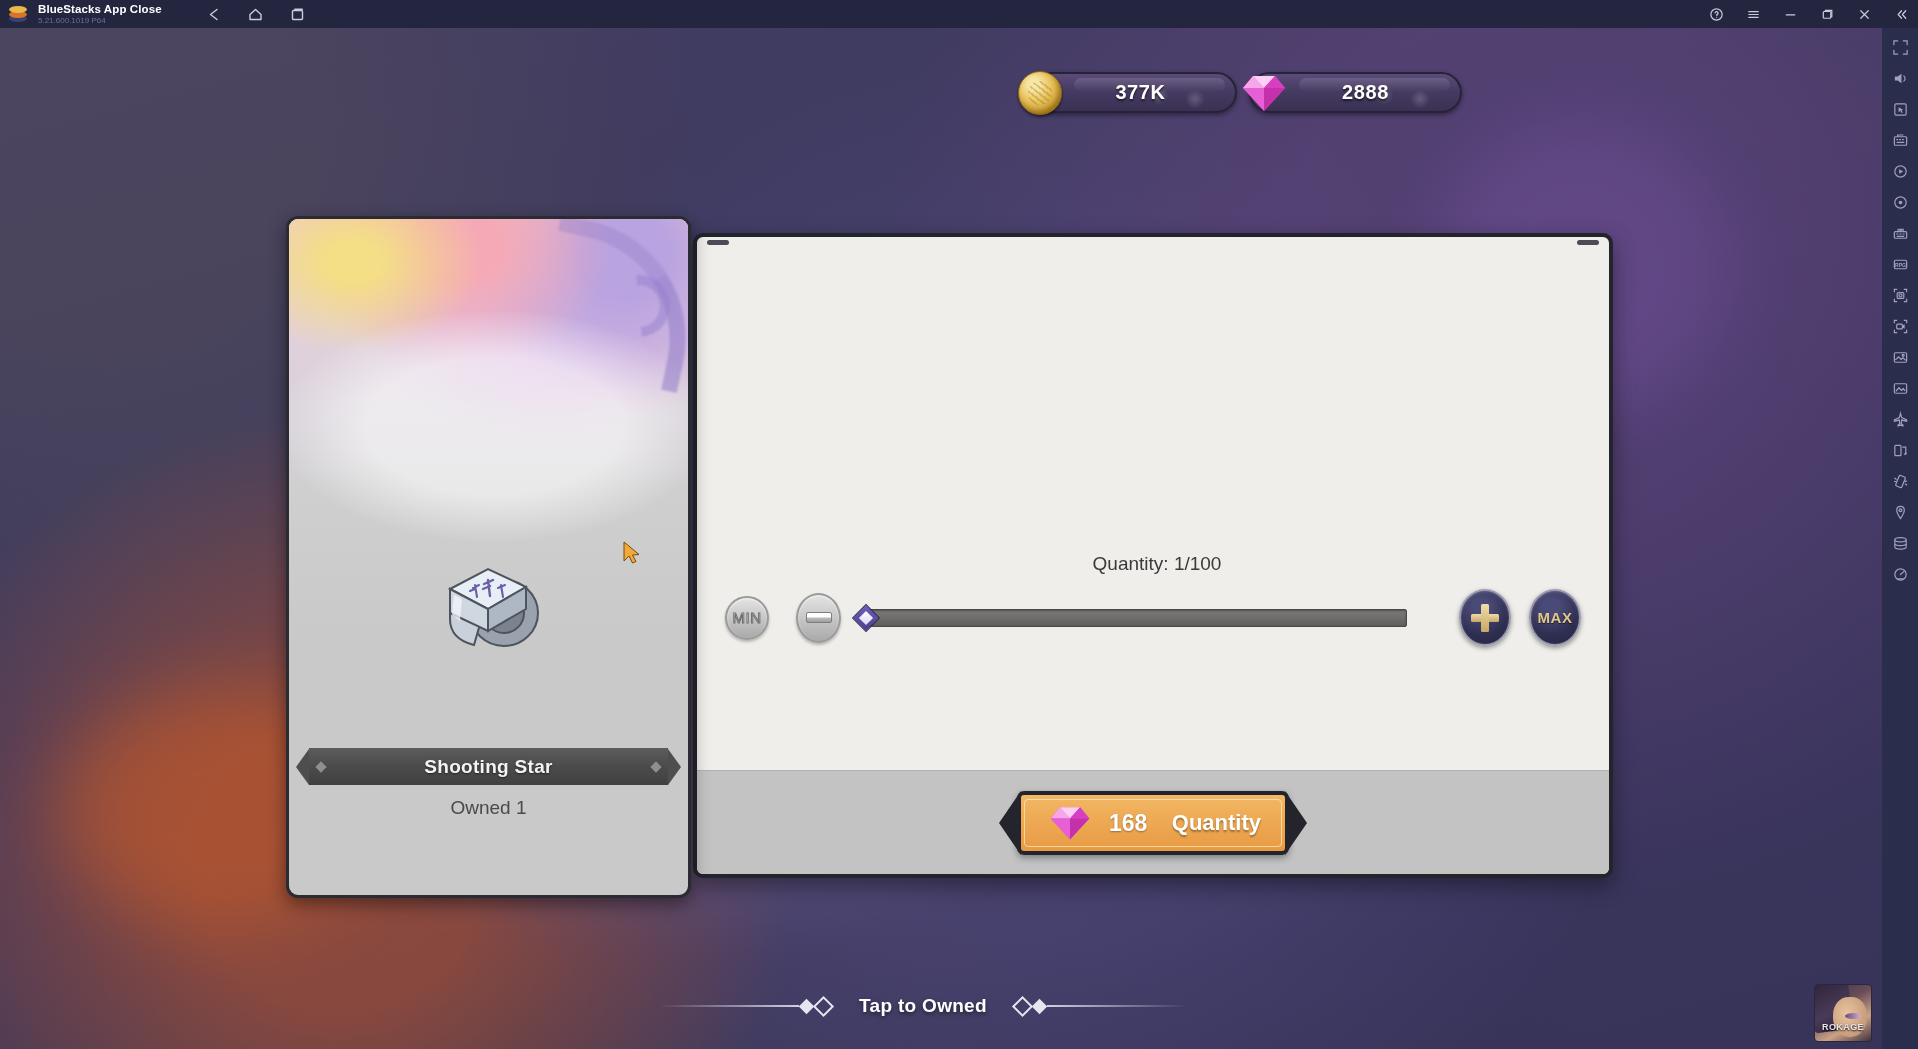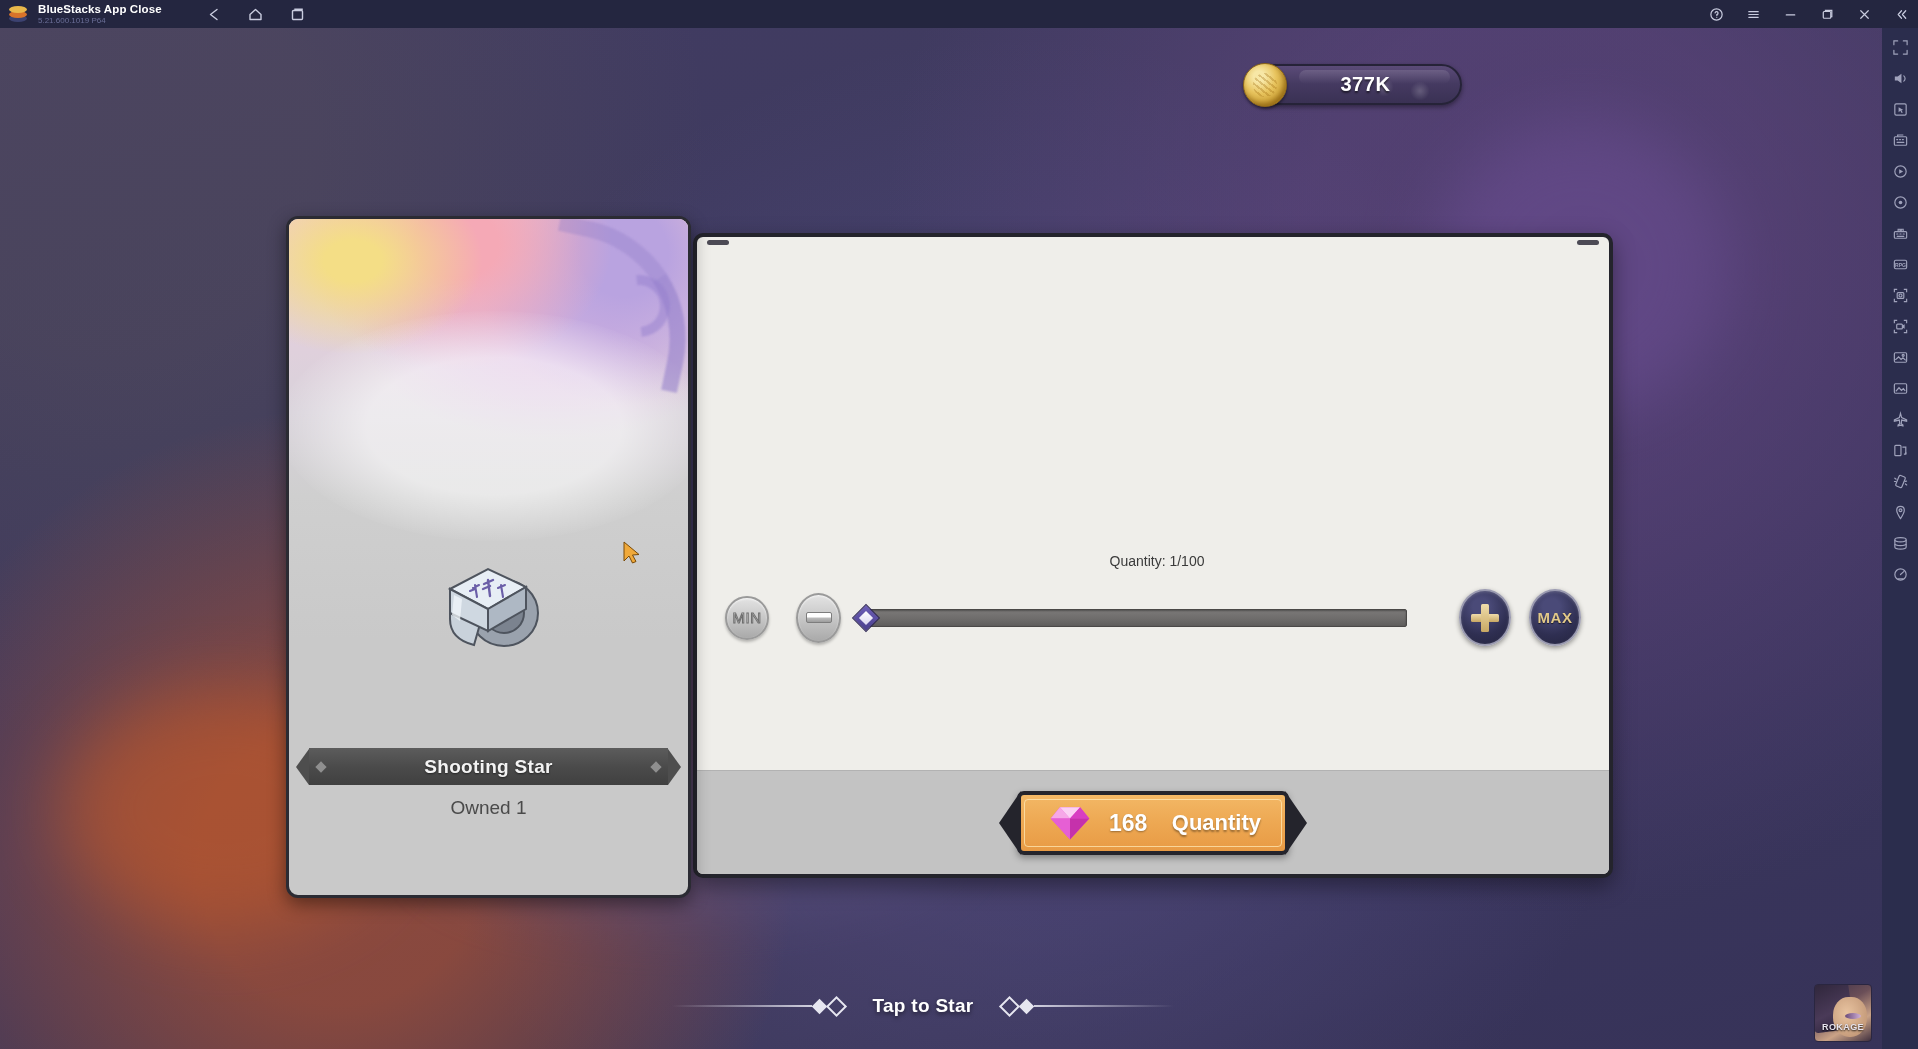--- a/index.html
+++ b/index.html
@@ -88,21 +88,21 @@
       radial-gradient(circle at 95% 70%, rgba(56,52,92,.8) 0 18%, rgba(0,0,0,0) 45%),
       linear-gradient(165deg, #423c63 0%, #3e3a5e 30%, #463a5c 55%, #3b3757 80%, #332f4e 100%);
     filter: blur(0.5px);
   }
   .bg-blob {
     position: absolute; border-radius: 50%;
     filter: blur(34px); opacity: .55;
   }
 
   
-  .curr-row { position: absolute; top: 36px; right: 420px; display: flex; gap: 12px; z-index: 10; }
+  .curr-row { position: absolute; top: 44px; right: 420px; display: flex; gap: 12px; z-index: 10; }
   .curr {
     position: relative; width: 213px; height: 41px;
     border-radius: 21px;
     background: linear-gradient(180deg, #5b4b78 0%, #453a61 48%, #3a3154 100%);
     border: 2.5px solid #262338;
     display: flex; align-items: center;
     box-shadow: 0 2px 5px rgba(0,0,0,.42);
     cursor: pointer;
   }
   .curr .sheen {
@@ -237,21 +237,21 @@
   .dialog .corner-tab.bl { left: 10px; bottom: 3px; }
   .dialog .corner-tab.br { right: 10px; bottom: 3px; }
 
   .dlg-desc {
     position: absolute; left: 32px; top: 36px;
     color: #3a3a3a; font-size: 18.5px; letter-spacing: .1px;
   }
 
   .qty-label {
     position: absolute; left: 8px; right: 0; top: 316px;
-    text-align: center; color: #3a3a3a; font-size: 14px;
+    text-align: center; color: #3a3a3a; font-size: 19px;
   }
 
   .qty-row {
     position: absolute; left: 0; right: 0; top: 352px;
     display: flex; align-items: center; gap: 0;
     padding: 0 28px;
   }
   .rbtn {
     position: relative; flex: none;
     border-radius: 50%;
@@ -491,20 +491,34 @@
     <div class="bg-blob" style="left:430px; bottom:140px; width:520px; height:150px; background:#5b5280;"></div>
     <div class="bg-blob" style="right:150px; top:90px; width:300px; height:300px; background:#6d4f96;"></div>
 
     <div class="curr-row">
       <div class="curr">
         <div class="coin-ico"></div>
         <div class="sheen"></div>
         <div class="star" style="left:122px; top:10px;"></div>
         <div class="star" style="left:158px; top:14px;"></div>
         <div class="curr-val">377K</div>
+      </div>
+      <div class="curr">
+        <svg class="gem-ico" viewBox="0 0 50 42">
+          <polygon points="14,4 36,4 46,16 25,39 4,16" fill="#e451cf"></polygon>
+          <polygon points="14,4 25,16 4,16" fill="#f6a7e8"></polygon>
+          <polygon points="14,4 36,4 25,16" fill="#fbd0f4"></polygon>
+          <polygon points="36,4 46,16 25,16" fill="#d83ec2"></polygon>
+          <polygon points="4,16 25,16 25,39" fill="#e65fd4"></polygon>
+          <polygon points="25,16 46,16 25,39" fill="#c531ab"></polygon>
+        </svg>
+        <div class="sheen"></div>
+        <div class="star" style="left:122px; top:10px;"></div>
+        <div class="star" style="left:158px; top:14px;"></div>
+        <div class="curr-val">2888</div>
       </div>
     </div>
 
     <div class="item-card">
       <div class="card-art">
         <div class="arcfade"></div>
         <div class="swirl"></div>
         <div class="swirl2"></div>
       </div>
 
@@ -589,21 +603,21 @@
     </div>
 
     <svg class="cursor-arrow" width="20" height="24" viewBox="0 0 20 24">
       <path d="M2 1 L2 20 L7 15 L10.5 22 L14 20.5 L10.5 14 L17 13.5 Z" fill="#f0a93a" stroke="#7a4a06" stroke-width="1"></path>
     </svg>
 
     <div class="tap-close">
       <div class="tc-line"></div>
       <div class="tc-dia"></div>
       <div class="tc-dia hollow"></div>
-      <div class="tc-text">Tap to Star</div>
+      <div class="tc-text">Tap to Owned</div>
       <div class="tc-dia hollow"></div>
       <div class="tc-dia"></div>
       <div class="tc-line r"></div>
     </div>
   </div>
 
   <div class="sidebar">
     <div class="side-icon">
       <svg width="17" height="17" viewBox="0 0 18 18">
           <path d="M2 6V2h4M16 6V2h-4M2 12v4h4M16 12v4h-4" stroke-linecap="round"></path>

